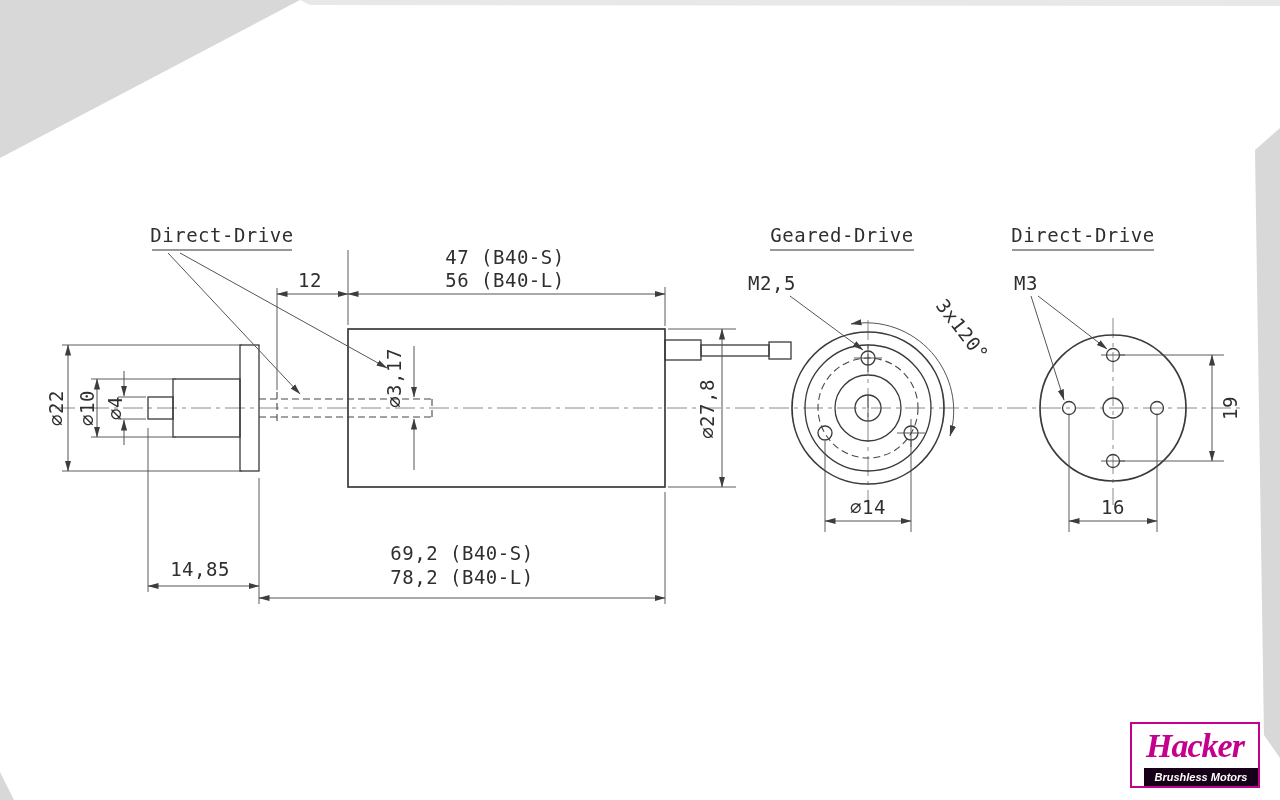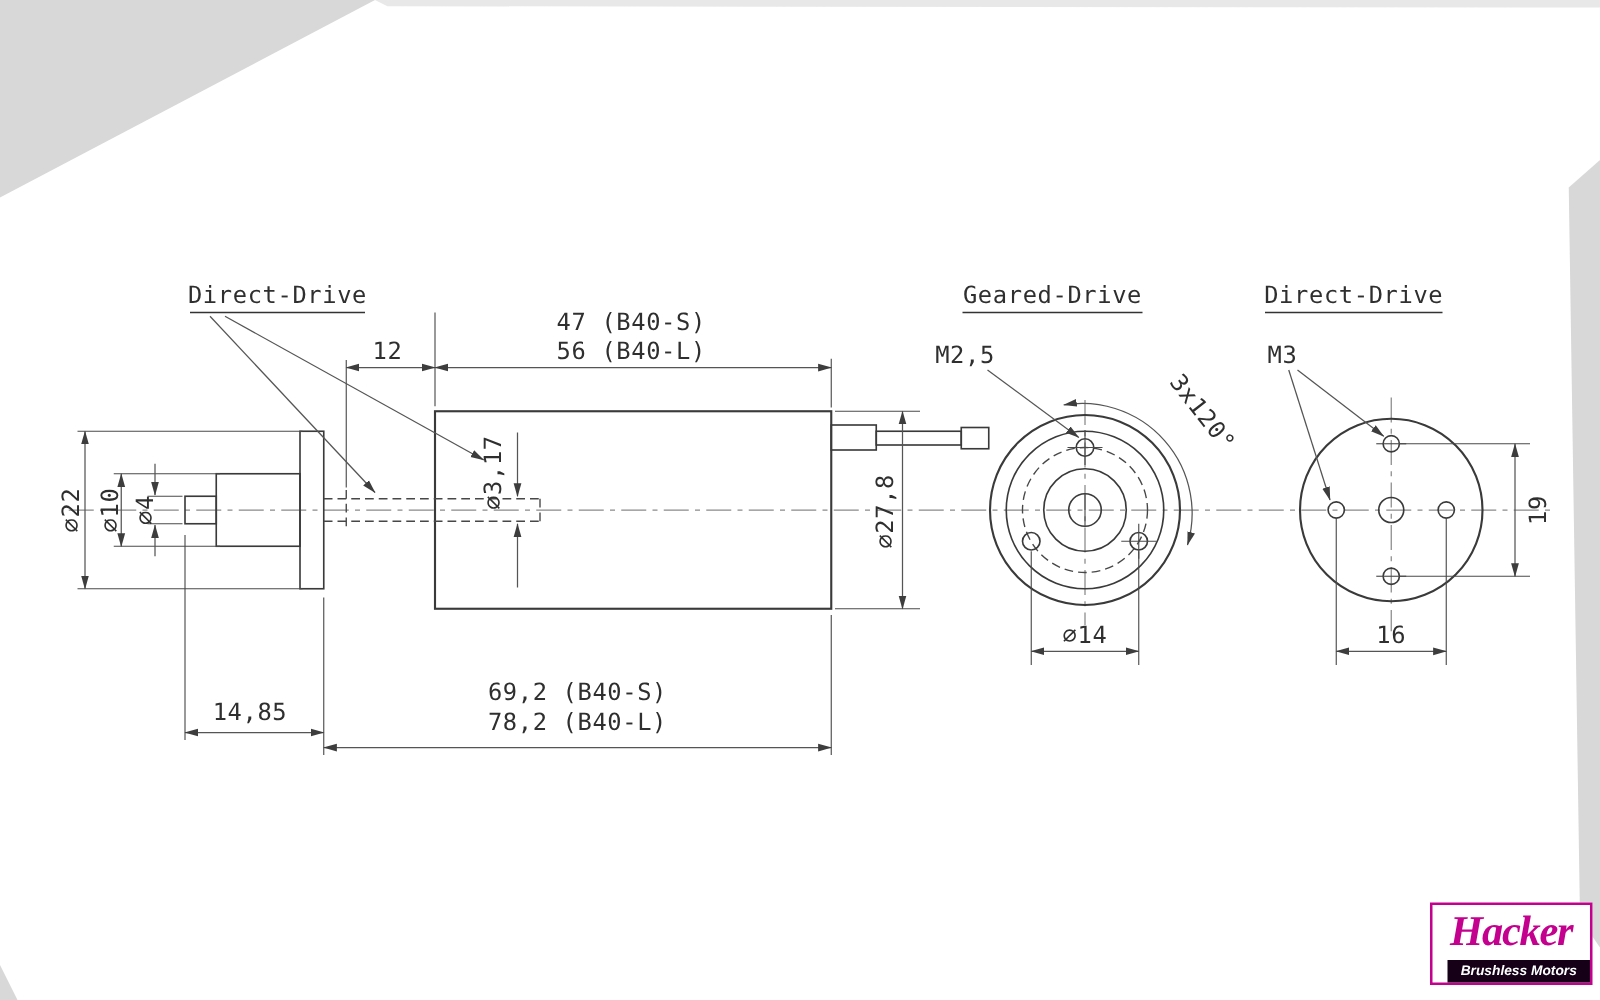--- a/index.html
+++ b/index.html
@@ -18,21 +18,21 @@
   .outline{stroke:#3a3a3a;stroke-width:1.7;fill:none;}
   .outline-thin{stroke:#3a3a3a;stroke-width:1.3;fill:none;}
   .hidden-line{stroke:#474747;stroke-width:1.1;fill:none;stroke-dasharray:7 4;}
   .dim{stroke:#555;stroke-width:1;fill:none;}
   .center{stroke:#8a8a8a;stroke-width:1;fill:none;stroke-dasharray:20 5 4 5;}
   .tick{stroke:#4a4a4a;stroke-width:0.9;fill:none;}
   .underline{stroke:#333;stroke-width:1.2;}
   .artifact{fill:#d8d8d8;}
 
   .logo{
-    position:absolute;right:6px;bottom:12px;width:126px;
+    position:absolute;right:20px;bottom:12px;width:126px;
     border:2px solid #c4008f;background:#ffffff;
   }
   .logo-name{
     font-family:"Liberation Serif","DejaVu Serif",serif;
     font-style:italic;font-weight:700;font-size:34px;line-height:44px;
     color:#c4008f;text-align:center;letter-spacing:-1px;
   }
   .logo-bar{
     background:#150018;color:#ffffff;text-align:center;
     font-family:"Liberation Sans","DejaVu Sans",sans-serif;

